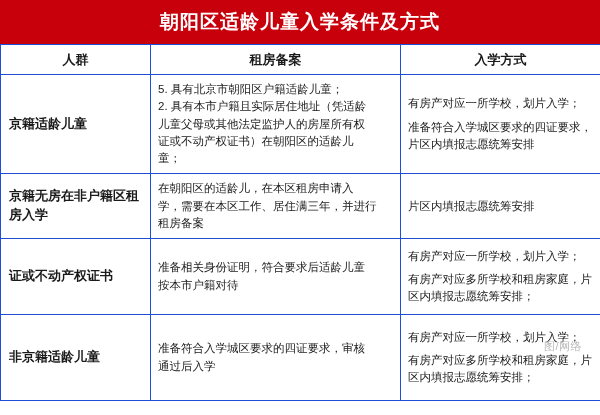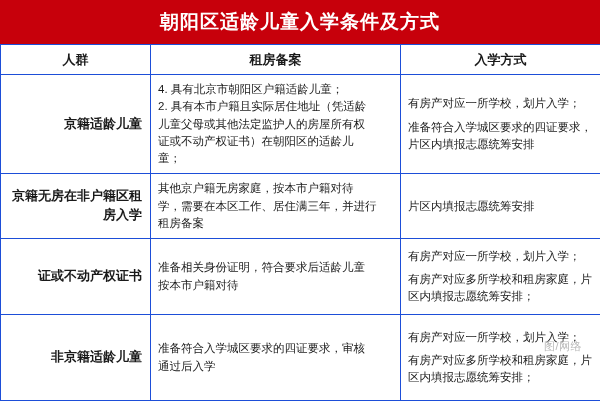--- a/index.html
+++ b/index.html
@@ -53,21 +53,21 @@
     font-weight: bold;
     color: #1a1a1a;
     height: 30px;
     padding: 4px 2px;
   }
   col.c1 { width: 150px; }
   col.c2 { width: 250px; }
   col.c3 { width: 200px; }
 
   td.group-cell {
-    text-align: right;
+    text-align: left;
     font-size: 13px;
     font-weight: bold;
     color: #1a1a1a;
     padding: 6px 8px;
     line-height: 1.45;
   }
   td.req-cell, td.way-cell {
     font-size: 11.5px;
     color: #1a1a1a;
     padding: 6px 7px;
@@ -128,40 +128,40 @@
         <th>人群</th>
         <th>租房备案</th>
         <th>入学方式</th>
       </tr>
     </thead>
     <tbody>
       <tr class="row-h1">
         <td class="group-cell">京籍适龄儿童</td>
         <td class="req-cell">
           <ul class="req-list">
-            <li>4. 具有北京市朝阳区户籍适龄儿童；</li>
+            <li>5. 具有北京市朝阳区户籍适龄儿童；</li>
             <li>2. 具有本市户籍且实际居住地址（凭适龄</li>
             <li>儿童父母或其他法定监护人的房屋所有权</li>
             <li>证或不动产权证书）在朝阳区的适龄儿</li>
             <li>童；</li>
           </ul>
         </td>
         <td class="way-cell">
           <ul class="way-list">
             <li>有房产对应一所学校，划片入学；</li>
             <li>准备符合入学城区要求的四证要求，片区内填报志愿统筹安排</li>
           </ul>
         </td>
       </tr>
 
       <tr class="row-h2">
         <td class="group-cell">京籍无房在非户籍区租房入学</td>
         <td class="req-cell">
           <ul class="req-list">
-            <li>其他京户籍无房家庭，按本市户籍对待</li>
+            <li>在朝阳区的适龄儿，在本区租房申请入</li>
             <li>学，需要在本区工作、居住满三年，并进行</li>
             <li>租房备案</li>
           </ul>
         </td>
         <td class="way-cell">
           <ul class="way-list">
             <li>片区内填报志愿统筹安排</li>
           </ul>
         </td>
       </tr>

